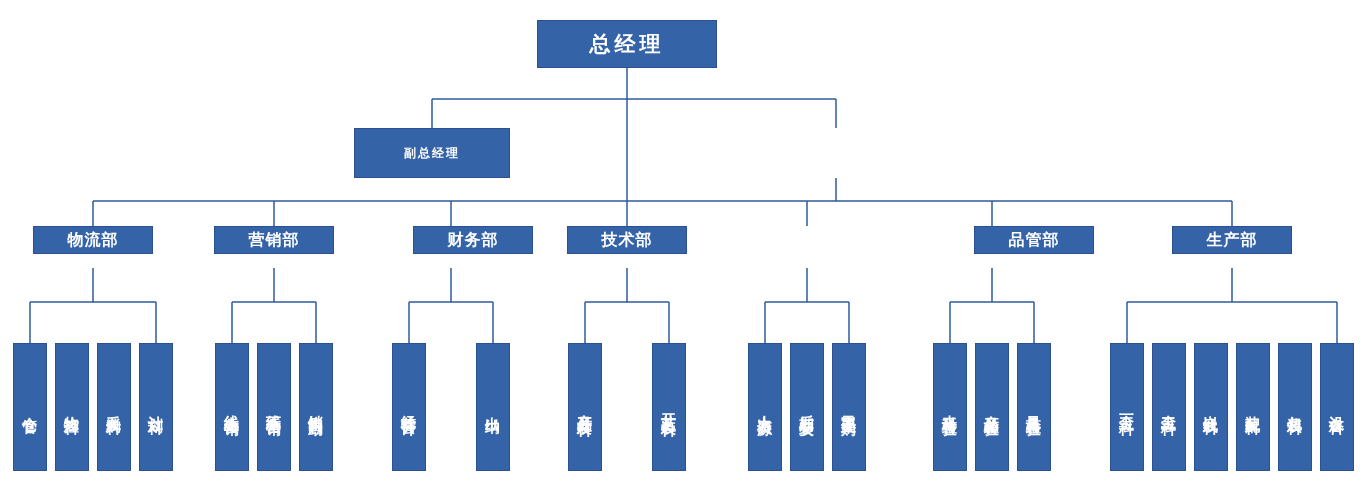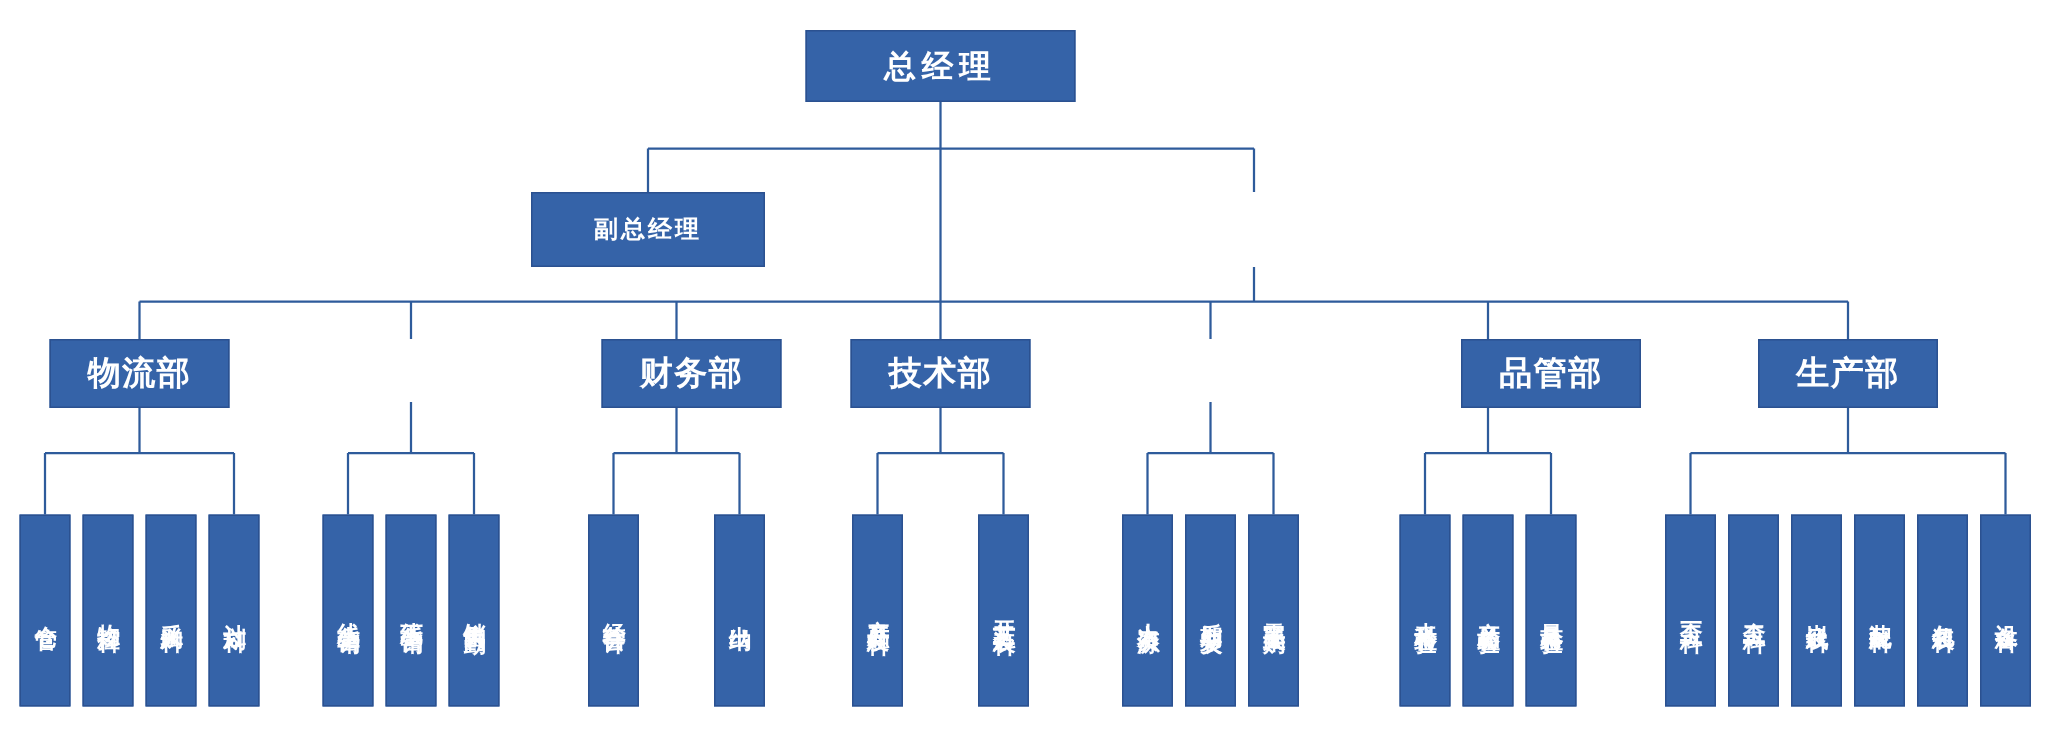--- a/index.html
+++ b/index.html
@@ -34,28 +34,28 @@
   }
   .root {
     left: 537px; top: 20px;
     width: 180px; height: 48px;
     font-size: 21px;
     letter-spacing: 4px;
   }
   .l2 {
     top: 128px;
     width: 156px; height: 50px;
-    font-size: 16px;
+    font-size: 12px;
     letter-spacing: 2px;
     font-family: Liberation Mono, monospace;
   }
   .dept {
     top: 226px;
-    width: 120px; height: 46px;
-    font-size: 22px;
+    width: 120px; height: 28px;
+    font-size: 16px;
     letter-spacing: 1px;
   }
   .child {
     top: 343px;
     width: 34px; height: 128px;
     font-size: 15px;
     writing-mode: vertical-rl;
     text-orientation: upright;
     letter-spacing: 2px;
     line-height: 1;
@@ -119,21 +119,22 @@
     <line x1="1127" y1="302" x2="1337" y2="302"></line>
     <line x1="1127" y1="302" x2="1127" y2="343"></line>
     <line x1="1337" y1="302" x2="1337" y2="343"></line>
   </svg>
 
   <div class="node root">总经理</div>
 
   <div class="node l2" style="left:354px">副总经理</div>
 
   <div class="node dept" style="left:33px">物流部</div>
-  <div class="node dept" style="left:401px">财务部</div>
+  <div class="node dept" style="left:214px">营销部</div>
+  <div class="node dept" style="left:413px">财务部</div>
   <div class="node dept" style="left:567px">技术部</div>
   <div class="node dept" style="left:974px">品管部</div>
   <div class="node dept" style="left:1172px">生产部</div>
 
   <div class="node child" style="left:13px">仓管</div>
   <div class="node child" style="left:55px">物控科</div>
   <div class="node child" style="left:97px">采购科</div>
   <div class="node child" style="left:139px">计划科</div>
 
   <div class="node child" style="left:215px">线上营销</div>

